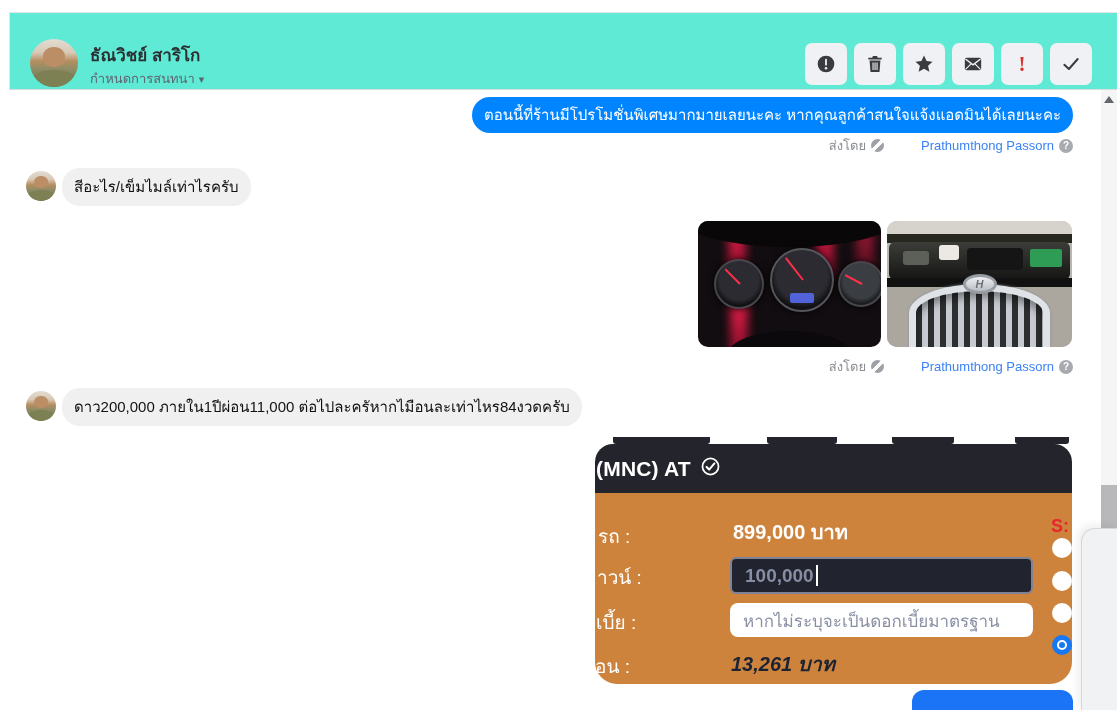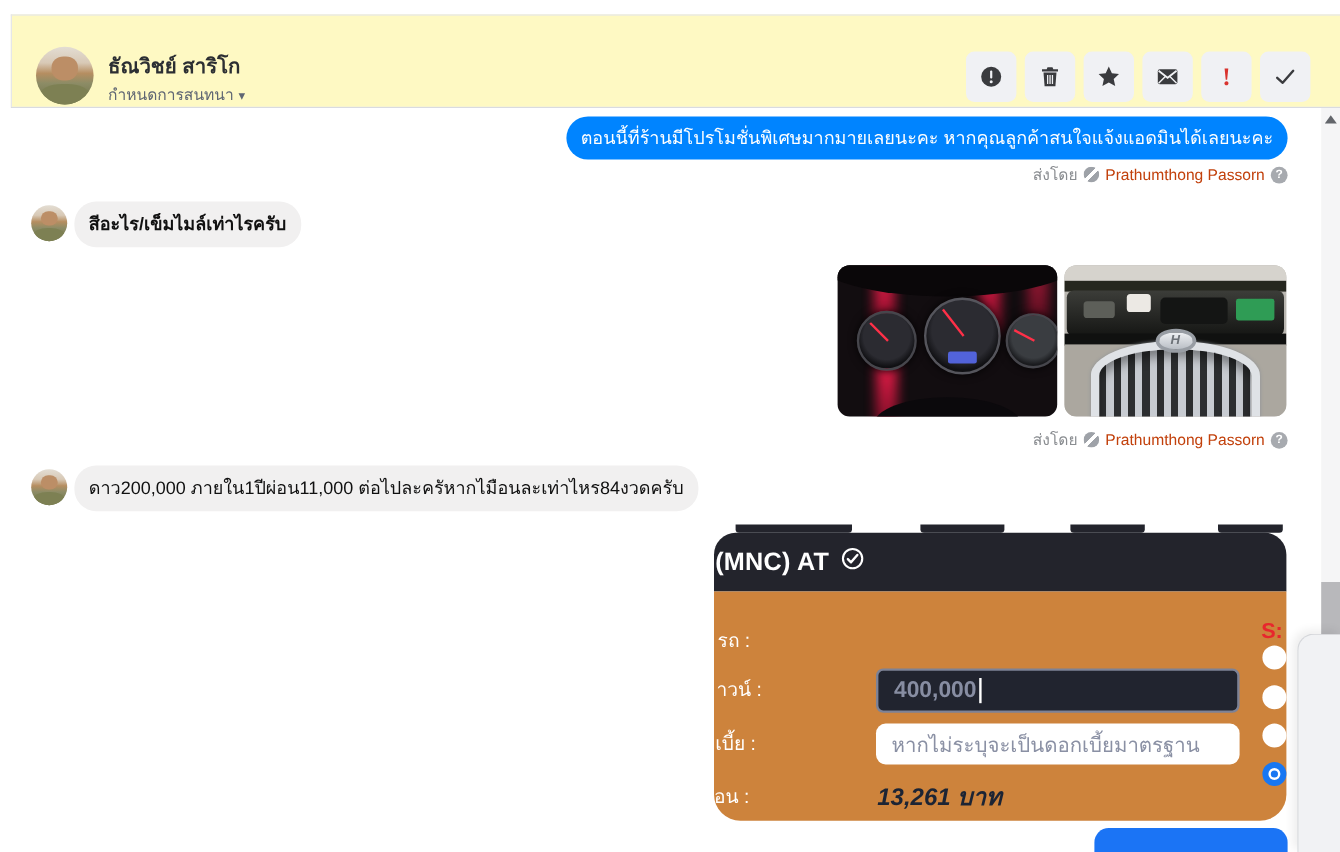--- a/index.html
+++ b/index.html
@@ -1,21 +1,21 @@
 <!DOCTYPE html>
 <html><head>
 <meta charset="utf-8">
 <style>
   * { margin:0; padding:0; box-sizing:border-box; }
   html,body { background:#fff; }
   body { font-family:"Liberation Sans", sans-serif; }
   .stage { position:relative; width:1117px; height:710px; background:#fff; overflow:hidden; }
 
   
-  .header { position:absolute; left:9px; top:12px; right:0; height:77px; background:#fef9c3;
+  .header { position:absolute; left:9px; top:12px; right:0; height:77px; background:#5eead4;
             border-top:1px solid #e5e6ea; border-left:1px solid #e5e6ea; }
   .header-sep { position:absolute; left:9px; top:89px; right:0; height:1px; background:#d9dbe0; }
   .avatar { border-radius:50%; overflow:hidden; position:relative;
             background:linear-gradient(180deg,#e3ddd3 0%,#d8c9b6 28%,#b68e61 46%,#8d8c66 63%,#6b7046 100%); }
   .avatar::before { content:""; position:absolute; left:50%; top:16%; transform:translateX(-50%);
             width:46%; height:42%; background:#bc8e66; border-radius:45%; }
   .avatar::after { content:""; position:absolute; left:50%; bottom:-6%; transform:translateX(-50%);
             width:88%; height:42%; background:#7d8053; border-radius:45% 45% 0 0; }
   .hdr-avatar { position:absolute; left:20px; top:26px; width:48px; height:48px; }
   .hdr-name { position:absolute; left:80px; top:28px; font-size:17px; font-weight:bold; color:#2c2f33; }
@@ -26,30 +26,30 @@
             align-items:center; justify-content:center; cursor:pointer; }
   .tb-btn svg { width:20px; height:20px; display:block; }
   .tb-excl { color:#d9332e; font-weight:bold; font-size:21px; font-family:"Liberation Serif",serif; }
 
   
   .bubble-out { position:absolute; right:44px; top:97px; background:#0084ff; color:#fff;
             font-size:15px; padding:6px 12px; border-radius:18px; white-space:nowrap; }
   .sentby { position:absolute; right:44px; display:flex; align-items:center; gap:5px;
             font-size:13px; color:#8a8d91; }
   .sentby-1 { top:135px; } .sentby-2 { top:356px; }
-  .sentby .name { color:#c2410c; cursor:pointer; }
+  .sentby .name { color:#3b82f6; cursor:pointer;margin-left:32px; }
   .badge-circle { width:13px; height:13px; border-radius:50%; background:#9ea2a8; display:inline-block;
             background-image:linear-gradient(135deg, rgba(0,0,0,0) 42%, #fff 42%, #fff 58%, rgba(0,0,0,0) 58%); }
   .help-circle { width:14px; height:14px; border-radius:50%; background:#a7aaaf; color:#fff;
             font-size:10px; font-weight:bold; display:inline-flex; align-items:center; justify-content:center; }
   .msg-avatar { position:absolute; width:30px; height:30px; }
   .mav-1 { left:26px; top:171px; } .mav-2 { left:26px; top:391px; }
   .bubble-in { position:absolute; left:62px; background:#f1f0f0; color:#111; font-size:15px;
             padding:7px 12px; border-radius:18px; white-space:nowrap; }
-  .bin-1 { top:168px;font-weight:bold; } .bin-2 { top:388px; }
+  .bin-1 { top:168px; } .bin-2 { top:388px; }
 
   
   .photo { position:absolute; top:221px; height:126px; border-radius:10px; overflow:hidden; cursor:pointer; }
   .p-dash { left:698px; width:183px; background:#120d10; }
   .pd-glow { position:absolute; width:18px; filter:blur(5px); opacity:.9;
              background:linear-gradient(#ff2050,#8c0f2b); }
   .pd-hood { position:absolute; left:-20px; right:-20px; top:-36px; height:62px; background:#0a0709; border-radius:50%; }
   .pd-gauge { position:absolute; border-radius:50%; border:2px solid #46464c;
              background:radial-gradient(circle at 50% 42%, #2b2b31 0 55%, #101013 72%);
              box-shadow:0 0 7px rgba(0,0,0,.85); }
@@ -79,21 +79,21 @@
             font-style:italic; font-weight:bold; font-size:11px; color:#6d7278; }
 
   
   .calc { position:absolute; left:595px; top:437px; width:477px; height:247px; cursor:pointer;padding-left:44px; }
   .calc-dash { position:absolute; top:0; height:7px; background:#23242c; border-radius:0 0 3px 3px; }
   .calc-head { position:absolute; left:0; right:0; top:7px; height:49px; background:#23242c;
             border-radius:18px 18px 0 0; display:flex; align-items:center; gap:9px; padding:0 2px 0 1px;
             color:#fff; font-weight:bold; font-size:21px; letter-spacing:.2px; }
   .calc-head svg { width:21px; height:21px; }
   .calc-body { position:absolute; left:0; right:0; top:56px; bottom:0; background:#cd833c; border-radius:0 0 22px 22px; }
-  .cl { position:absolute; color:#fff; font-size:16px; }
+  .cl { position:absolute; color:#fff; font-size:19px; }
   .lbl-price { left:3px; top:28px; } .lbl-down { left:2px; top:69px; }
   .lbl-int { left:1px; top:114px; } .lbl-inst { left:0px; top:158px; }
   .val-price { position:absolute; left:138px; top:23px; color:#fff; font-weight:bold; font-size:20px; }
   .red-frag { position:absolute; left:456px; top:23px; color:#e8262d; font-weight:bold; font-size:18px; }
   .input-dark { position:absolute; left:135px; top:64px; width:303px; height:37px; background:#21242f;
             border:2px solid #7d8296; border-radius:6px; display:flex; align-items:center;
             padding-left:13px; color:#878da2; font-size:19px; font-weight:bold; }
   .cursor { display:inline-block; width:2px; height:21px; background:#fff; margin-left:2px; }
   .input-light { position:absolute; left:135px; top:110px; width:303px; height:34px; background:#fff;
             border-radius:8px; display:flex; align-items:center; padding-left:13px;
@@ -245,25 +245,26 @@
       <span>
         <svg viewBox="0 0 24 24">
             <circle cx="12" cy="12" r="9.2" stroke="#fff" stroke-width="2" fill="none"></circle>
             <path d="M7.5 12.5l3 3 6-7" stroke="#fff" stroke-width="2.3" fill="none" stroke-linecap="round" stroke-linejoin="round"></path>
           </svg>
       </span>
     </div>
 
     <div class="calc-body">
       <div class="cl lbl-price">รถ :</div>
+      <div class="val-price">899,000 บาท</div>
       <div class="red-frag">S:</div>
 
       <div class="cl lbl-down">าวน์ :</div>
       <div class="input-dark">
-        <span>400,000</span>
+        <span>100,000</span>
           <span class="cursor"></span>
       </div>
 
       <div class="cl lbl-int">เบี้ย :</div>
       <div class="input-light">
         <span>หากไม่ระบุจะเป็นดอกเบี้ยมาตรฐาน</span>
       </div>
 
       <div class="cl lbl-inst">่อน :</div>
       <div class="val-inst">13,261 บาท</div>

